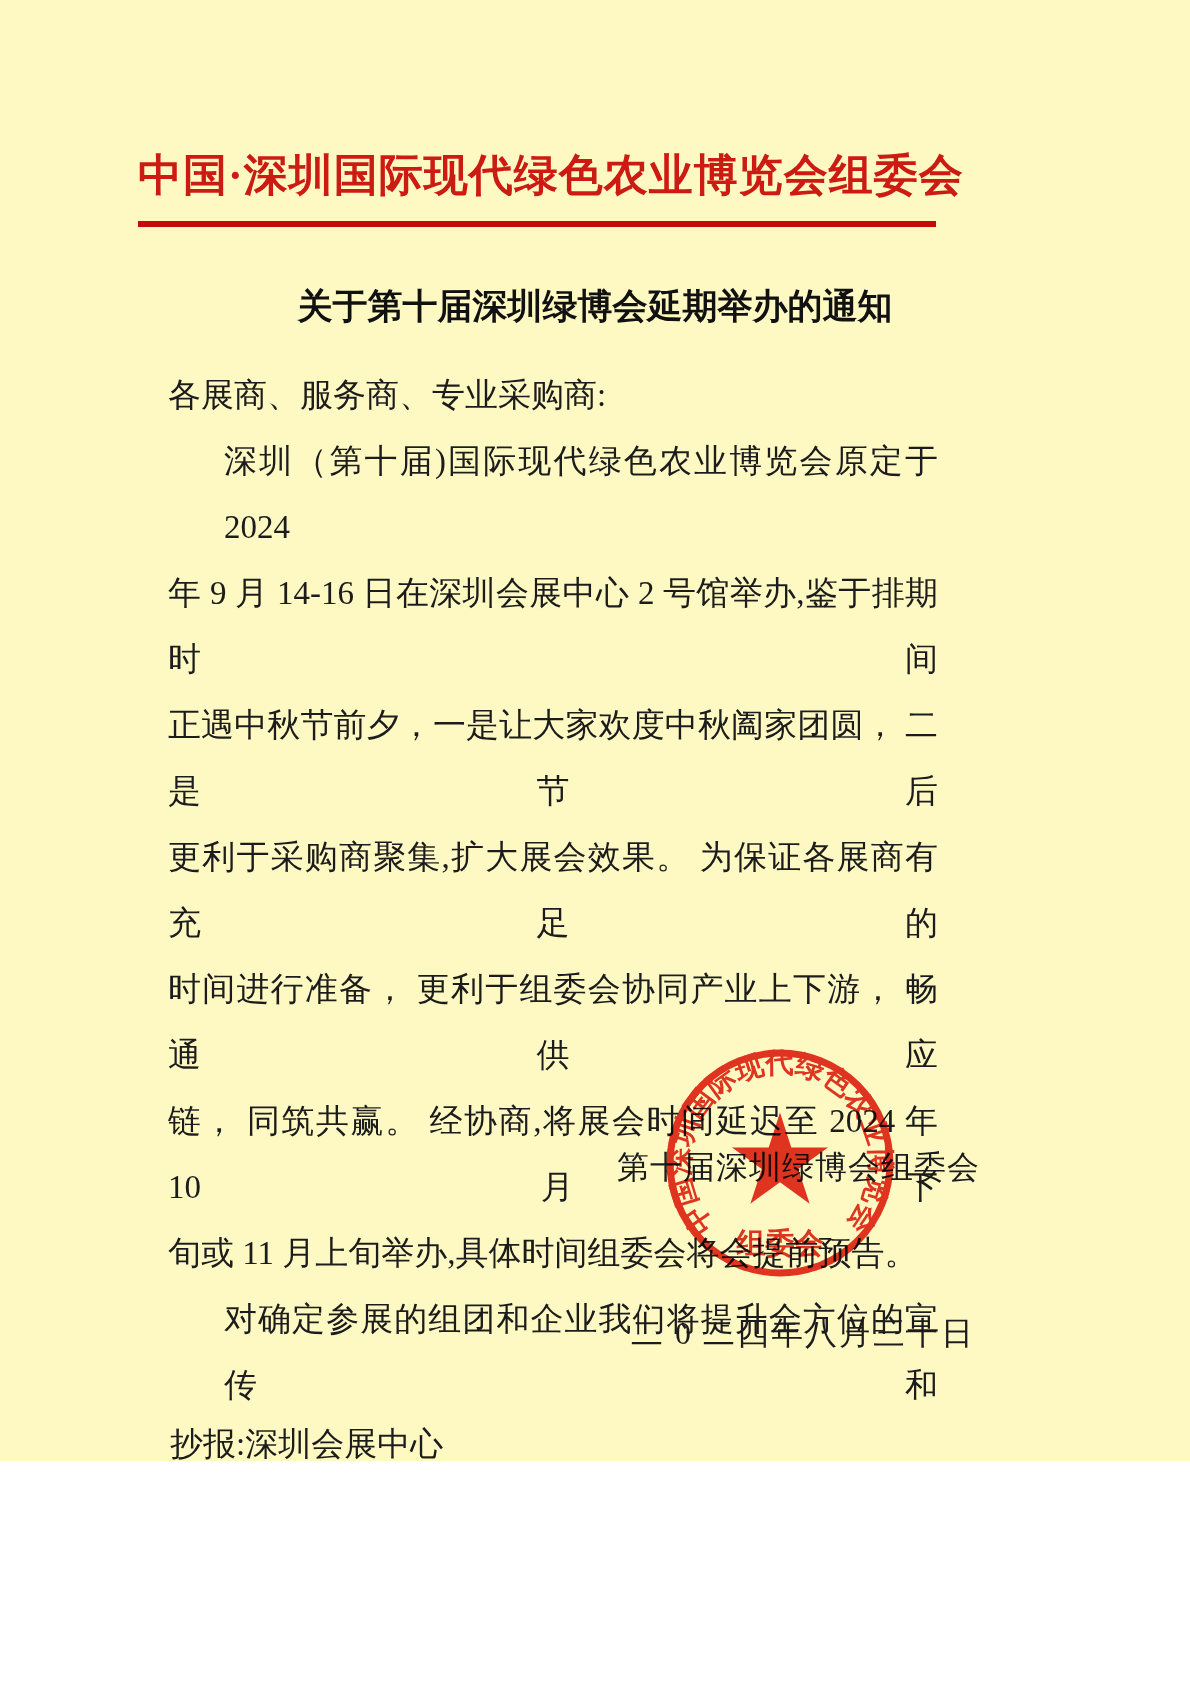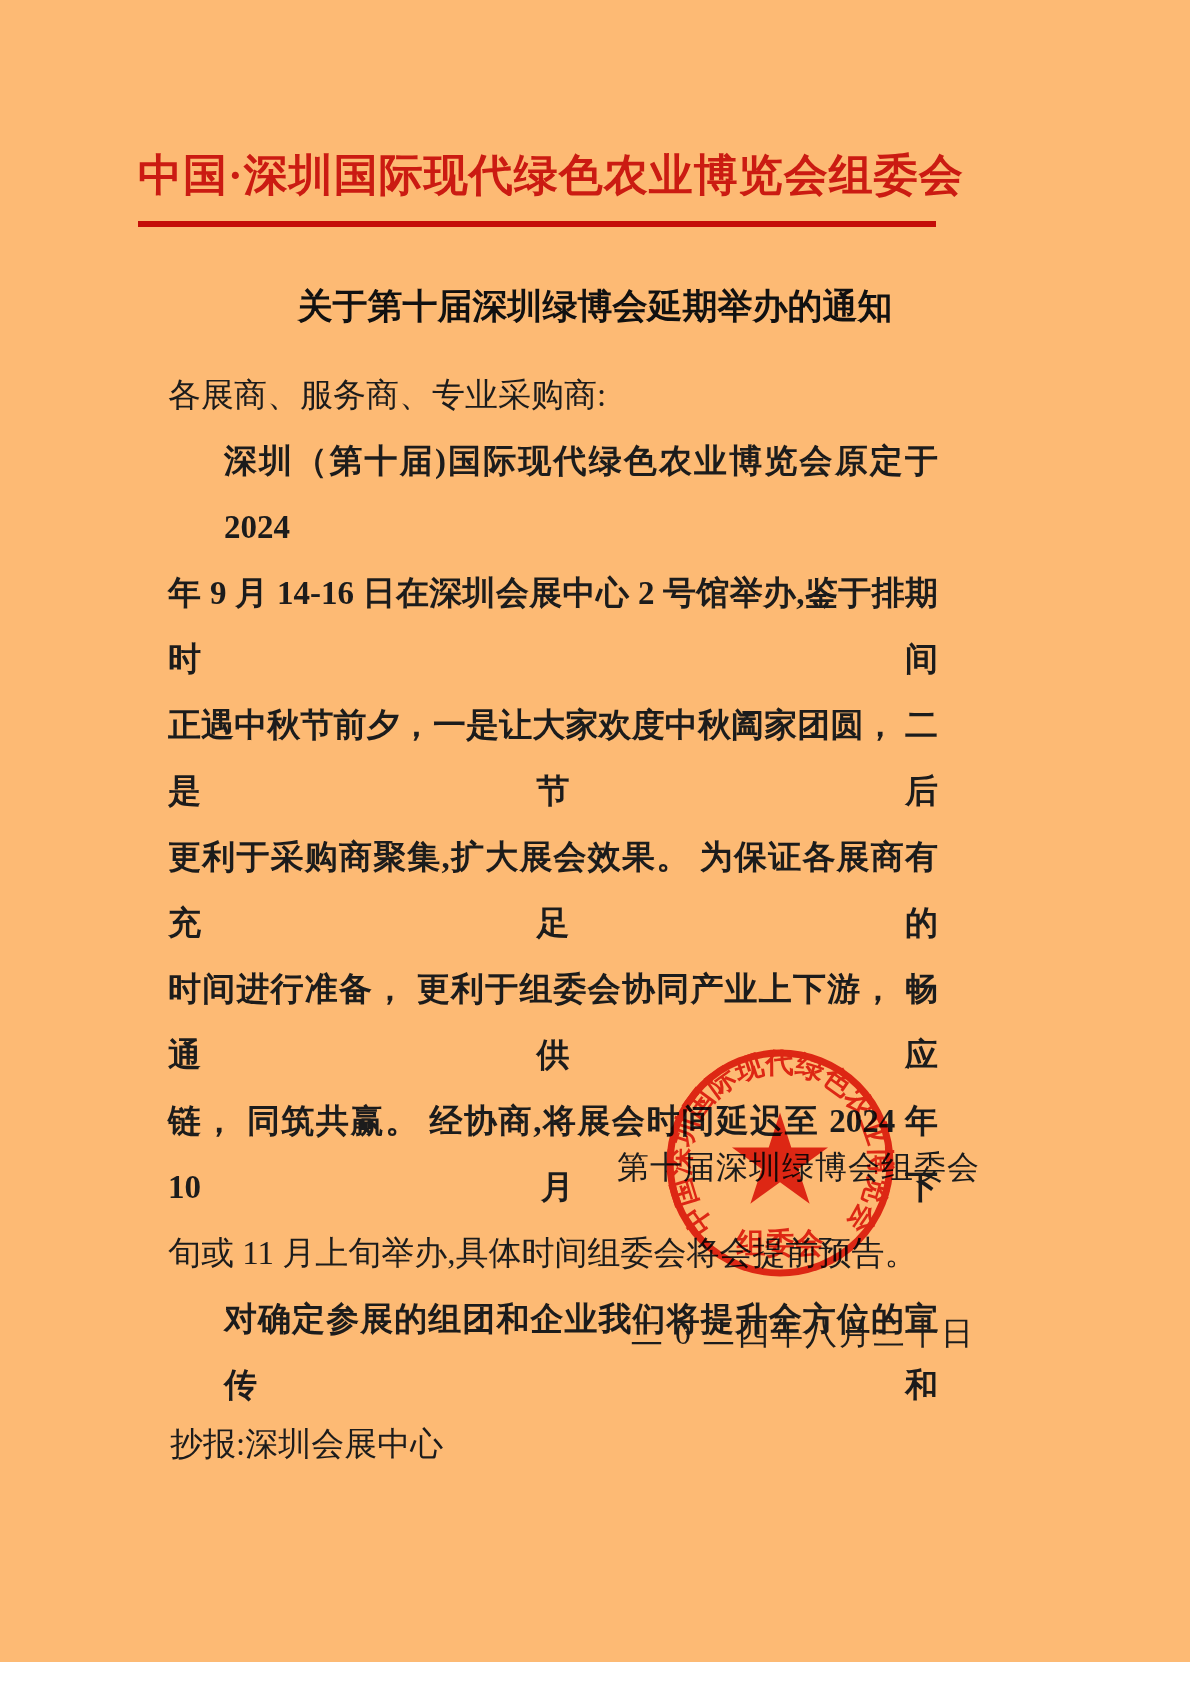--- a/index.html
+++ b/index.html
@@ -1,21 +1,21 @@
 <!DOCTYPE html>
 <html><head>
 <meta charset="utf-8">
 <style>
   * { margin: 0; padding: 0; box-sizing: border-box; }
   html, body { background: #ffffff; }
   .page {
     position: relative;
     width: 1190px;
-    height: 1662px;
-    background: #fdba74;
+    height: 1461px;
+    background: #fef9c3;
     overflow: hidden;
     font-family: "Liberation Serif", "DejaVu Serif", serif;
     color: #1a1a1a;
   }
   .org-header {
     position: absolute;
     left: 138px;
     top: 146px;
     width: 798px;
     text-align: center;
@@ -41,21 +41,21 @@
   .body-text {
     position: absolute;
     left: 168px;
     top: 362px;
     width: 770px;
     font-size: 33px;
     line-height: 66px;
     color: #1c1c1c;
   }
   .line { white-space: nowrap; }
-  .line.fill { text-align: justify; text-align-last: justify; white-space: normal; font-weight: bold; }
+  .line.fill { text-align: justify; text-align-last: justify; white-space: normal; }
   .line.indent { padding-left: 56px; }
   .line.indent-wide { padding-left: 80px; }
   .signature {
     position: absolute;
     left: 617px;
     top: 1146px;
     font-size: 32px;
     letter-spacing: 1px;
     color: #1c1c1c;
     white-space: nowrap;

